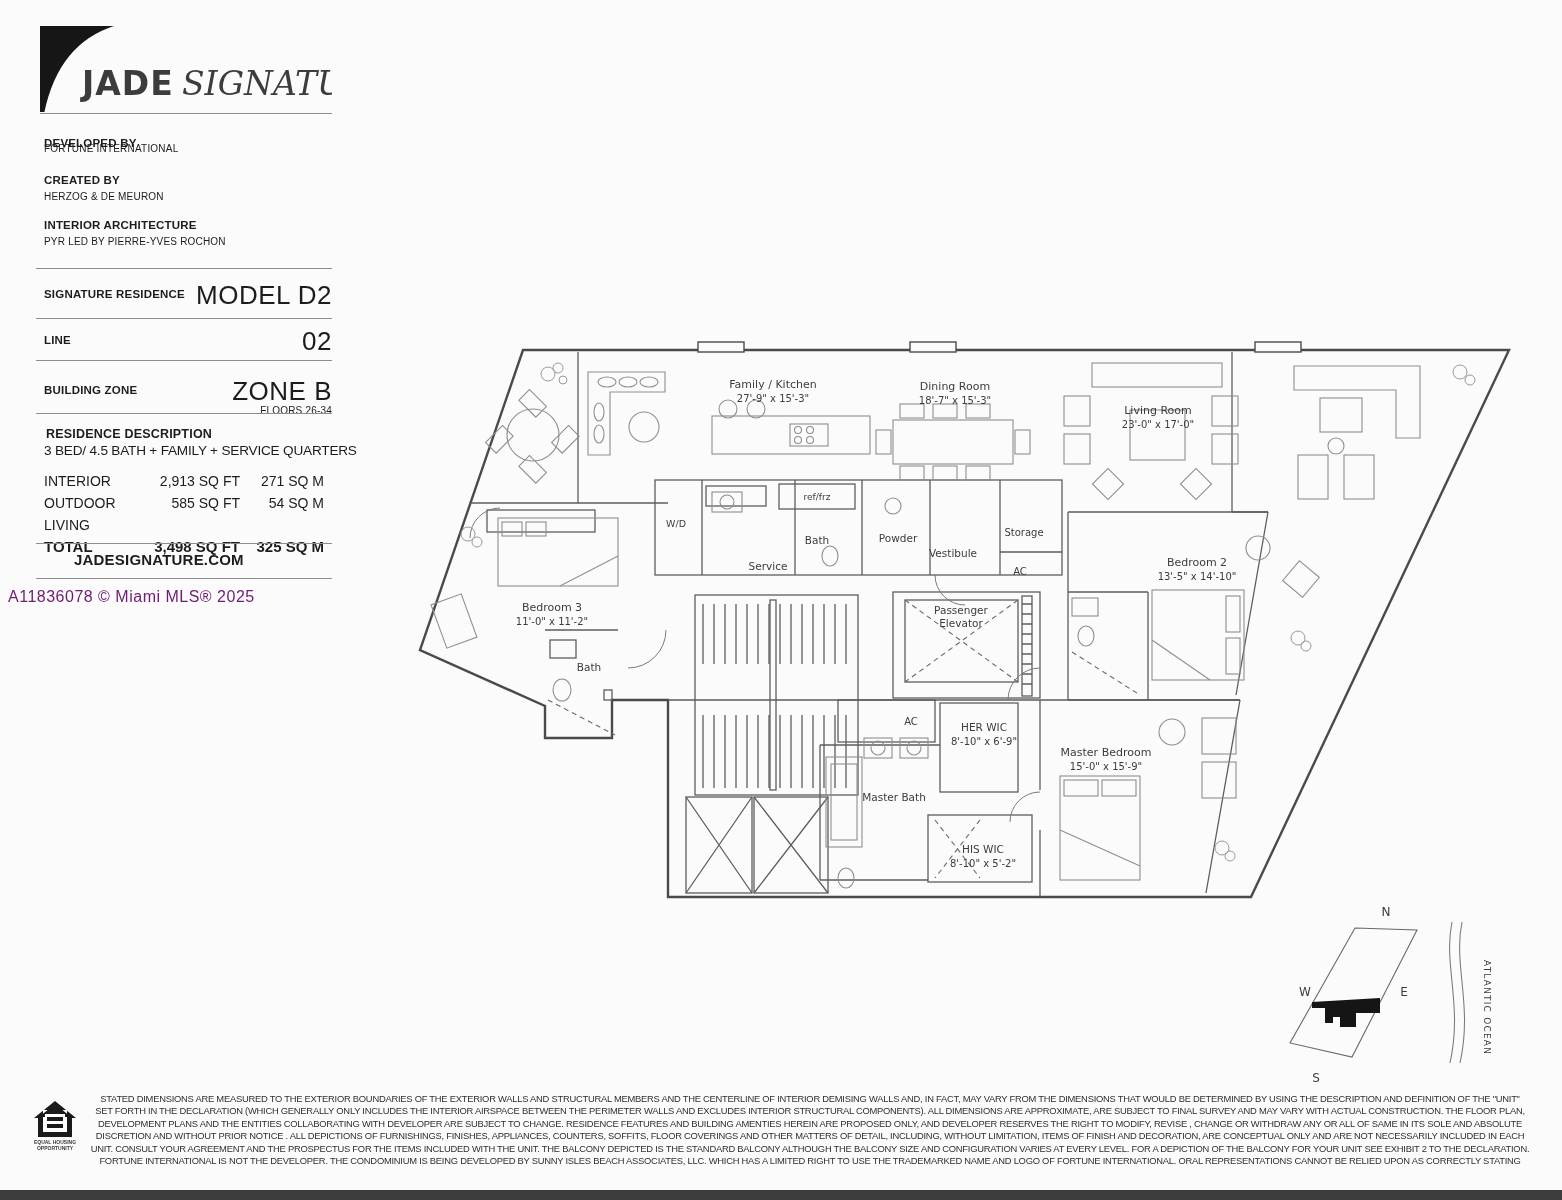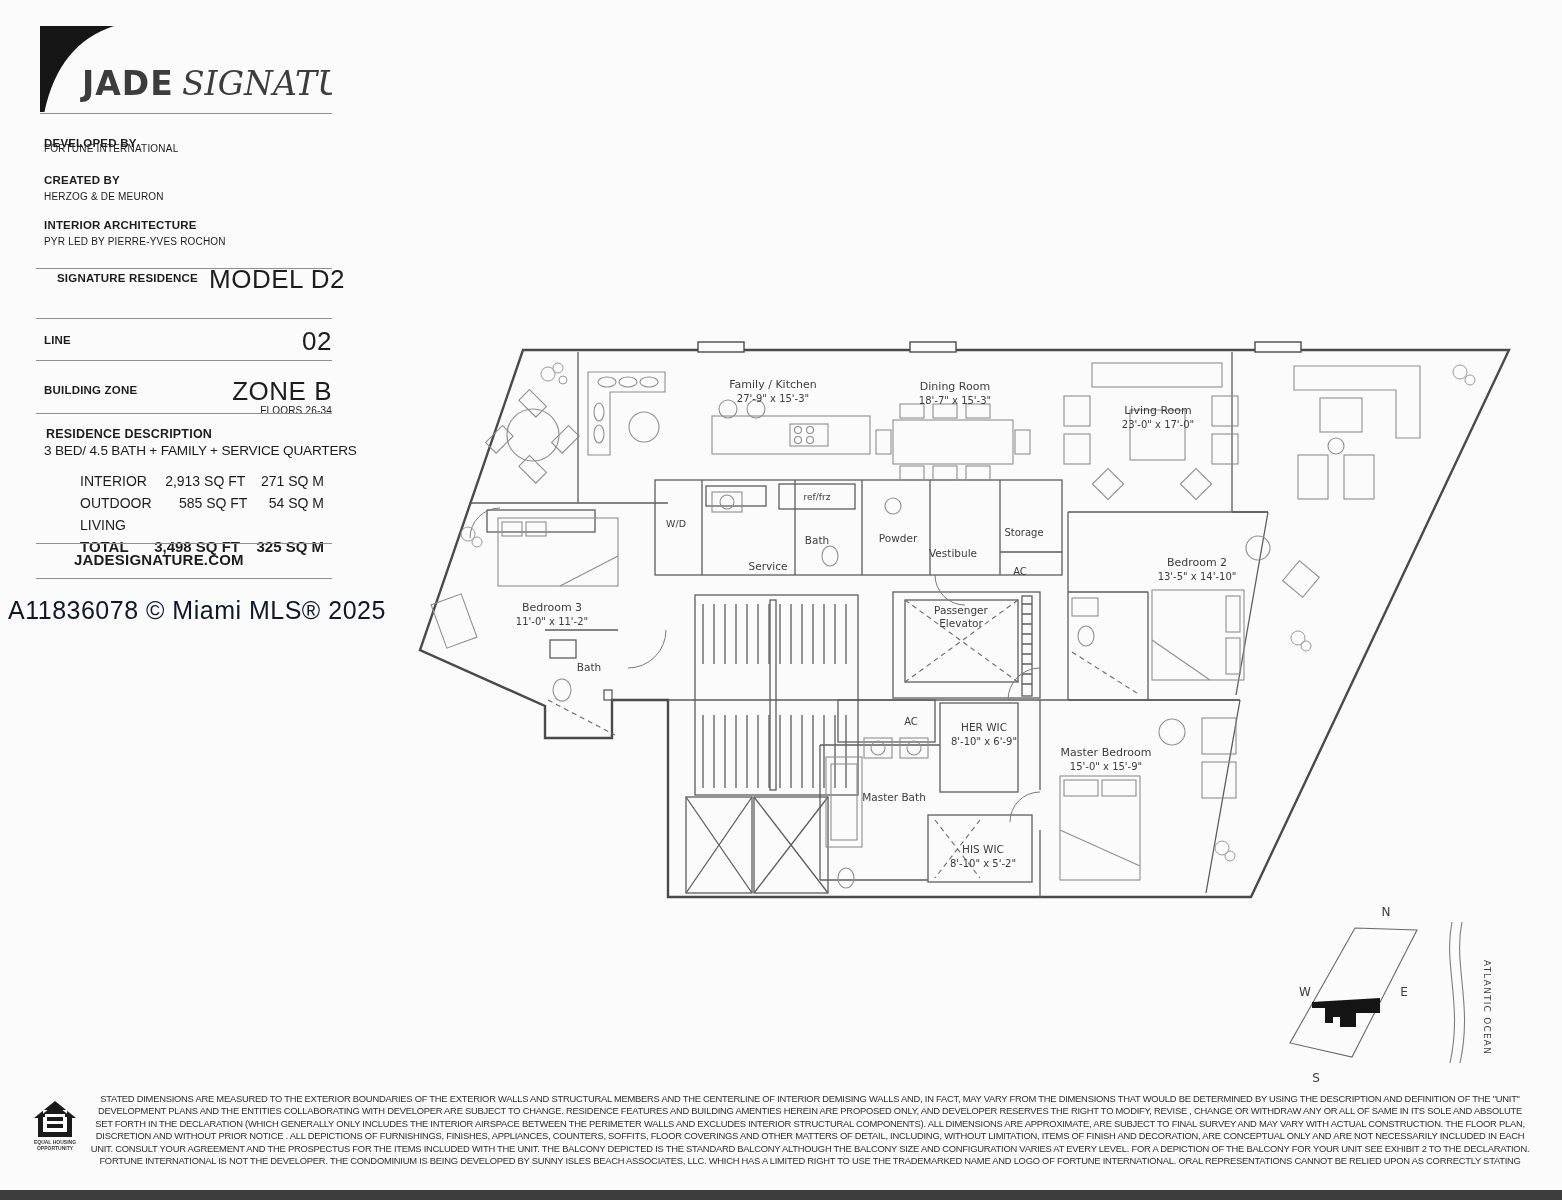--- a/index.html
+++ b/index.html
@@ -7,25 +7,25 @@
        font-family:"Liberation Sans",sans-serif;color:#1c1c1c;overflow:hidden;}
   .abs{position:absolute;}
   
   .rule{position:absolute;height:1px;background:#8e8e8e;}
   .lbl{font-size:11.5px;font-weight:bold;letter-spacing:.2px;}
   .val{font-size:10px;letter-spacing:.2px;}
   .bigval{font-size:26px;font-weight:400;letter-spacing:.5px;}
   .infor{position:absolute;left:36px;width:296px;}
   .rowflex{display:flex;align-items:flex-start;}
   .areas-row{display:flex;font-size:14px;line-height:22px;}
-  .areas-row .a-label{flex:1;margin-left:36px;}
+  .areas-row .a-label{flex:1;}
   .areas-row .a-sqft{width:105px;text-align:right;}
   .areas-row .a-sqm{width:84px;text-align:right;padding-right:8px;}
   .areas-row.total{font-weight:bold;font-size:15px;}
-  .watermark{font-size:25px;color:#0f172a;letter-spacing:.5px;margin-top:8px;}
+  .watermark{font-size:16px;color:#701a75;letter-spacing:.5px;}
   
   .disc-line{white-space:nowrap;font-size:9.4px;line-height:12.4px;
              letter-spacing:-0.25px;color:#2f2f2f;text-align:center;}
   .bottom-bar{position:absolute;left:0;top:1190px;width:1562px;height:10px;background:#3d3d3d;}
   svg text{font-family:"DejaVu Sans",sans-serif;fill:#3c3c3c;}
 </style>
 </head>
 <body>
 
 <div class="abs" style="left:40px;top:22px;width:292px;height:90px;">
@@ -41,21 +41,21 @@
 <div class="abs" style="left:44px;top:138px;"><span class="val">FORTUNE INTERNATIONAL</span></div>
 
 <div class="abs" style="left:44px;top:170px;"><span class="lbl">CREATED BY</span></div>
 <div class="abs" style="left:44px;top:186px;"><span class="val">HERZOG &amp; DE MEURON</span></div>
 
 <div class="abs" style="left:44px;top:215px;"><span class="lbl">INTERIOR ARCHITECTURE</span></div>
 <div class="abs" style="left:44px;top:231px;"><span class="val">PYR LED BY PIERRE-YVES ROCHON</span></div>
 
 <div class="rule" style="left:36px;top:268px;width:296px;"></div>
 
-<div class="infor" style="top:264px;margin-left:13px;">
+<div class="infor" style="top:280px;">
   <div class="rowflex">
     <span class="lbl" style="padding-left:8px;padding-top:8px;flex:1;">SIGNATURE RESIDENCE</span>
     <span class="bigval">MODEL D2</span>
   </div>
 </div>
 <div class="rule" style="left:36px;top:318px;width:296px;"></div>
 
 <div class="infor" style="top:326px;">
   <div class="rowflex">
     <span class="lbl" style="padding-left:8px;padding-top:8px;flex:1;">LINE</span>
@@ -329,20 +329,20 @@
     <rect x="12" y="14" width="20" height="16" fill="#ffffff"></rect>
     <rect x="14" y="17" width="16" height="4" fill="#1a1a1a"></rect>
     <rect x="14" y="24" width="16" height="4" fill="#1a1a1a"></rect>
     <text x="22" y="44" font-size="5" text-anchor="middle" fill="#1a1a1a" style="font-family:'Liberation Sans',sans-serif;font-weight:bold;">EQUAL HOUSING</text>
     <text x="22" y="50" font-size="5" text-anchor="middle" fill="#1a1a1a" style="font-family:'Liberation Sans',sans-serif;font-weight:bold;">OPPORTUNITY</text>
   </svg>
 </div>
 
 <div class="abs" style="left:75px;top:1093px;width:1470px;overflow:hidden;">
   <div class="disc-line">STATED DIMENSIONS ARE MEASURED TO THE EXTERIOR BOUNDARIES OF THE EXTERIOR WALLS AND STRUCTURAL MEMBERS AND THE CENTERLINE OF INTERIOR DEMISING WALLS AND, IN FACT, MAY VARY FROM THE DIMENSIONS THAT WOULD BE DETERMINED BY USING THE DESCRIPTION AND DEFINITION OF THE "UNIT"</div>
+  <div class="disc-line">SET FORTH IN THE DECLARATION (WHICH GENERALLY ONLY INCLUDES THE INTERIOR AIRSPACE BETWEEN THE PERIMETER WALLS AND EXCLUDES INTERIOR STRUCTURAL COMPONENTS). ALL DIMENSIONS ARE APPROXIMATE, ARE SUBJECT TO FINAL SURVEY AND MAY VARY WITH ACTUAL CONSTRUCTION. THE FLOOR PLAN,</div>
   <div class="disc-line">DEVELOPMENT PLANS AND THE ENTITIES COLLABORATING WITH DEVELOPER ARE SUBJECT TO CHANGE. RESIDENCE FEATURES AND BUILDING AMENTIES HEREIN ARE PROPOSED ONLY, AND DEVELOPER RESERVES THE RIGHT TO MODIFY, REVISE , CHANGE OR WITHDRAW ANY OR ALL OF SAME IN ITS SOLE AND ABSOLUTE</div>
-  <div class="disc-line">SET FORTH IN THE DECLARATION (WHICH GENERALLY ONLY INCLUDES THE INTERIOR AIRSPACE BETWEEN THE PERIMETER WALLS AND EXCLUDES INTERIOR STRUCTURAL COMPONENTS). ALL DIMENSIONS ARE APPROXIMATE, ARE SUBJECT TO FINAL SURVEY AND MAY VARY WITH ACTUAL CONSTRUCTION. THE FLOOR PLAN,</div>
   <div class="disc-line">DISCRETION AND WITHOUT PRIOR NOTICE . ALL DEPICTIONS OF FURNISHINGS, FINISHES, APPLIANCES, COUNTERS, SOFFITS, FLOOR COVERINGS AND OTHER MATTERS OF DETAIL, INCLUDING, WITHOUT LIMITATION, ITEMS OF FINISH AND DECORATION, ARE CONCEPTUAL ONLY AND ARE NOT NECESSARILY INCLUDED IN EACH</div>
   <div class="disc-line">UNIT. CONSULT YOUR AGREEMENT AND THE PROSPECTUS FOR THE ITEMS INCLUDED WITH THE UNIT. THE BALCONY DEPICTED IS THE STANDARD BALCONY ALTHOUGH THE BALCONY SIZE AND CONFIGURATION VARIES AT EVERY LEVEL. FOR A DEPICTION OF THE BALCONY FOR YOUR UNIT SEE EXHIBIT 2 TO THE DECLARATION.</div>
   <div class="disc-line">FORTUNE INTERNATIONAL IS NOT THE DEVELOPER. THE CONDOMINIUM IS BEING DEVELOPED BY SUNNY ISLES BEACH ASSOCIATES, LLC. WHICH HAS A LIMITED RIGHT TO USE THE TRADEMARKED NAME AND LOGO OF FORTUNE INTERNATIONAL. ORAL REPRESENTATIONS CANNOT BE RELIED UPON AS CORRECTLY STATING</div>
 </div>
 
 <div class="bottom-bar"></div>
 
 </body></html>

